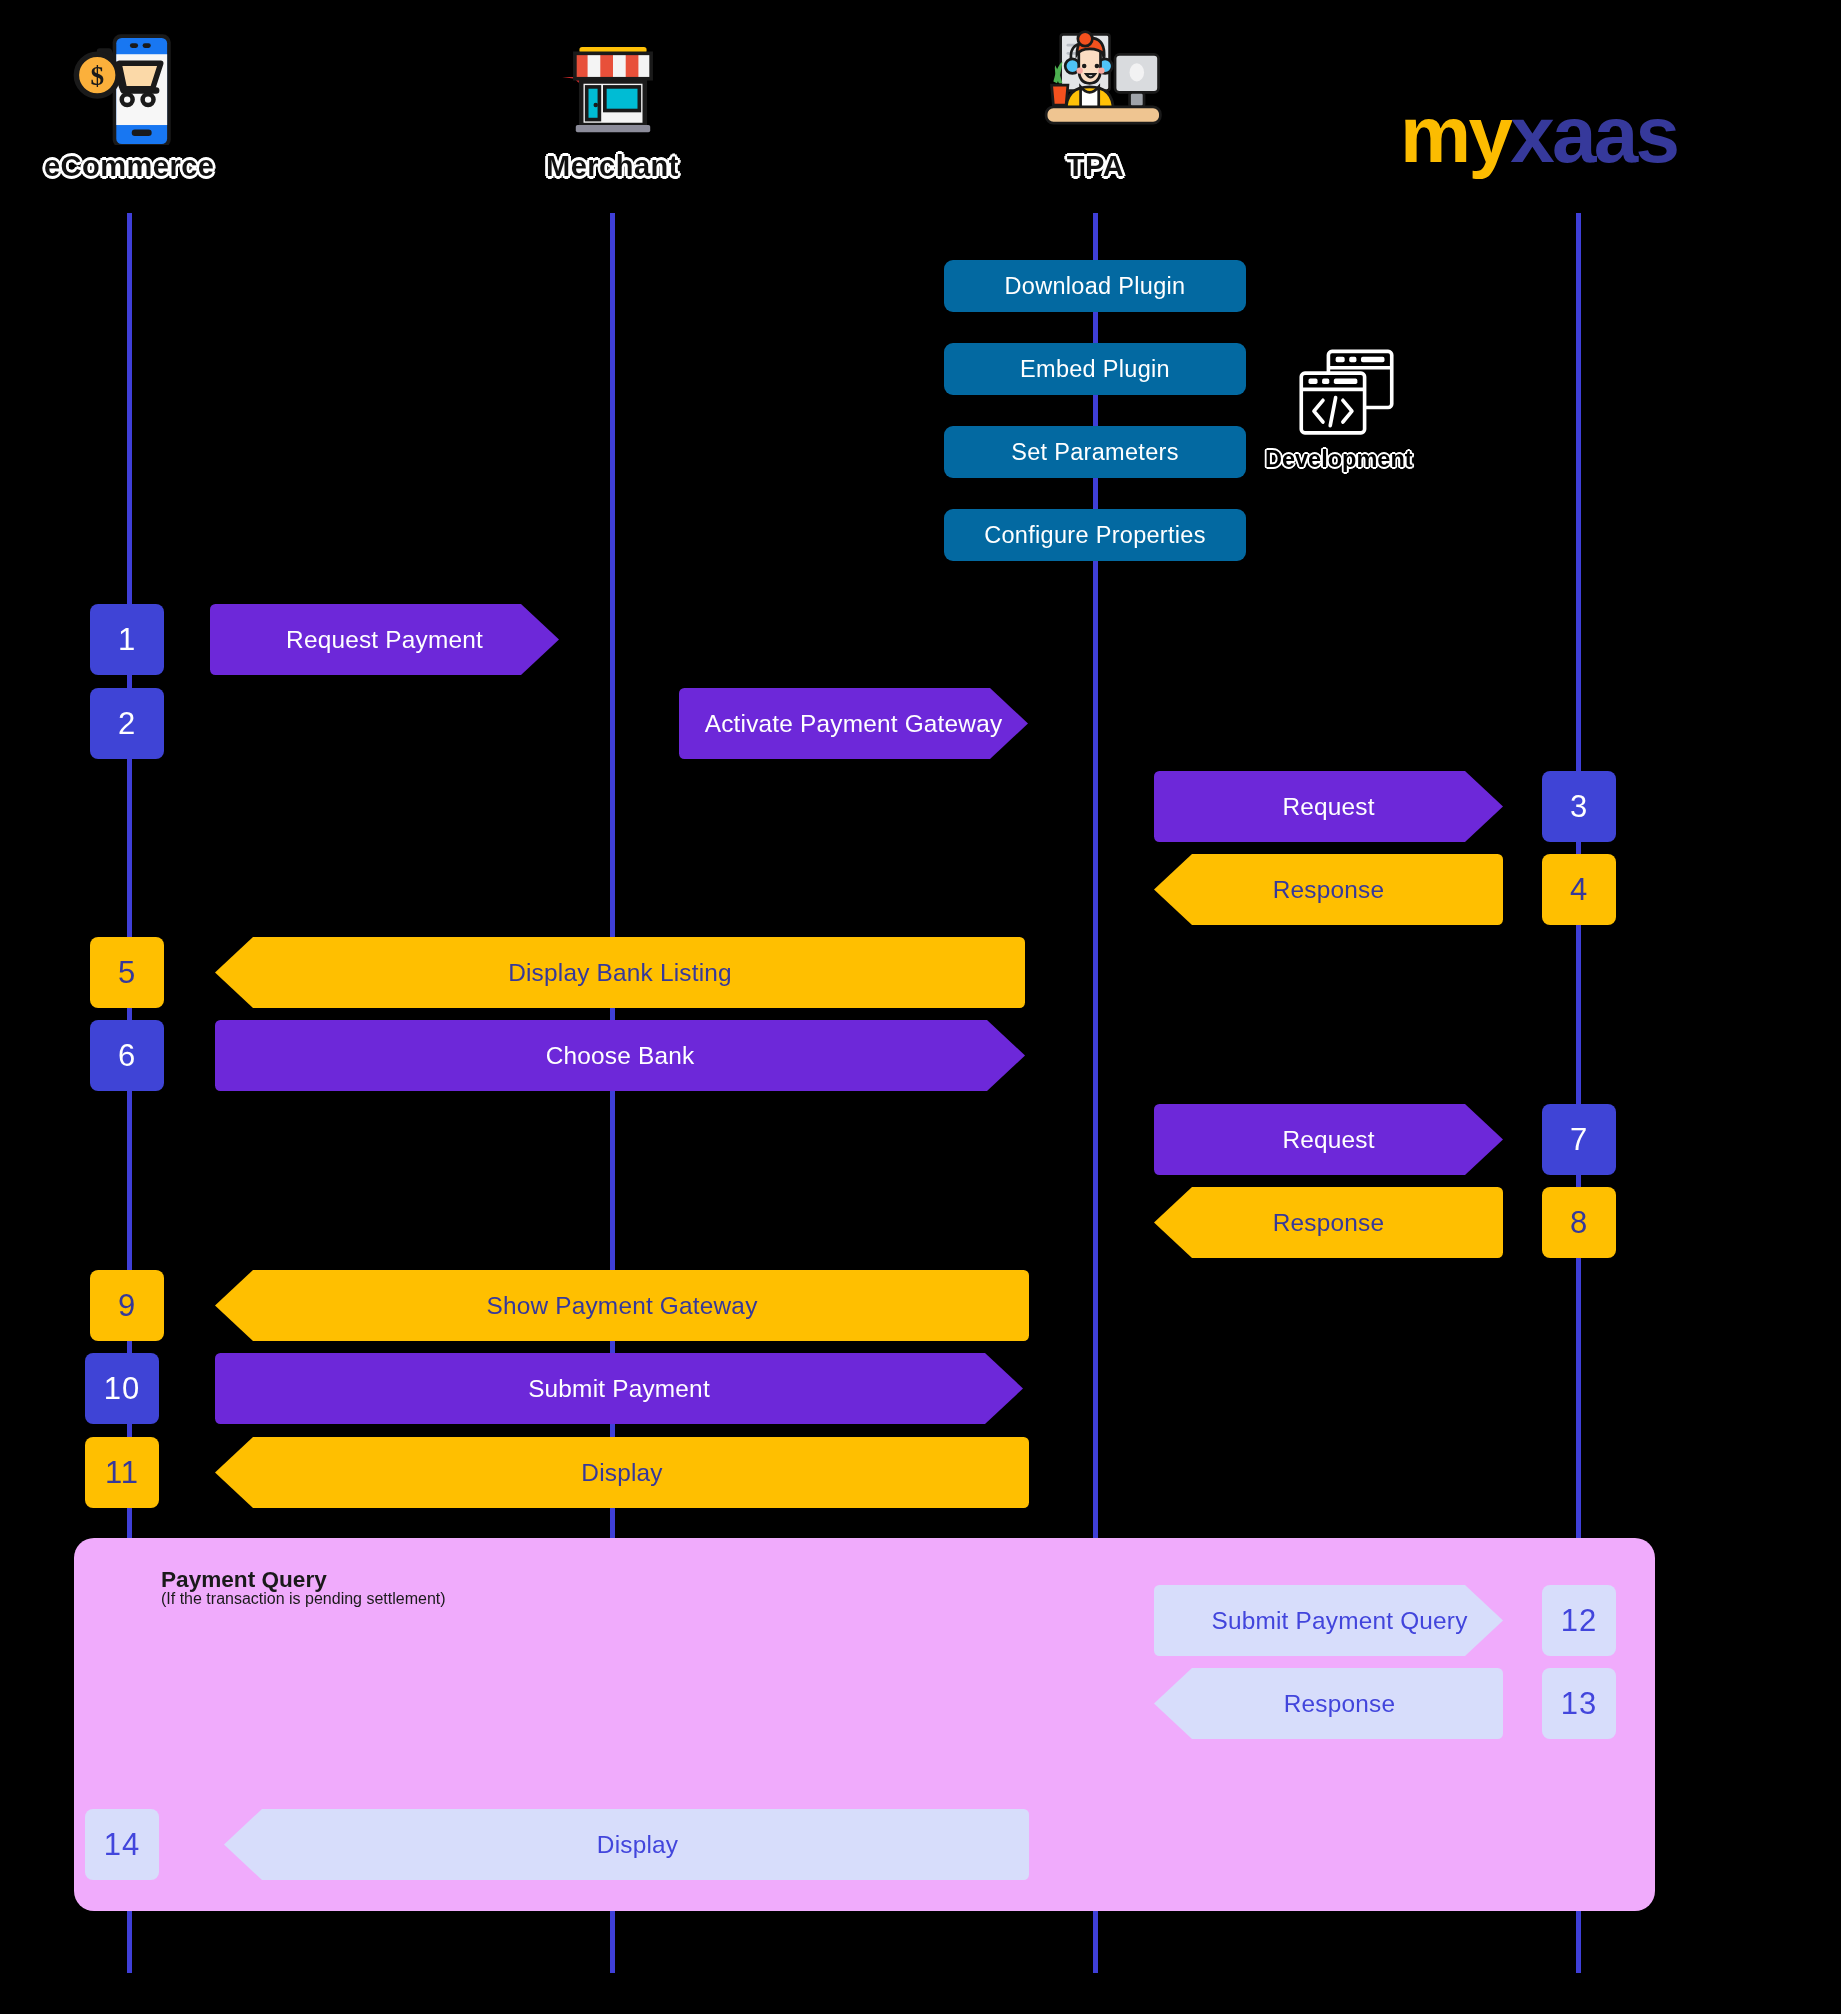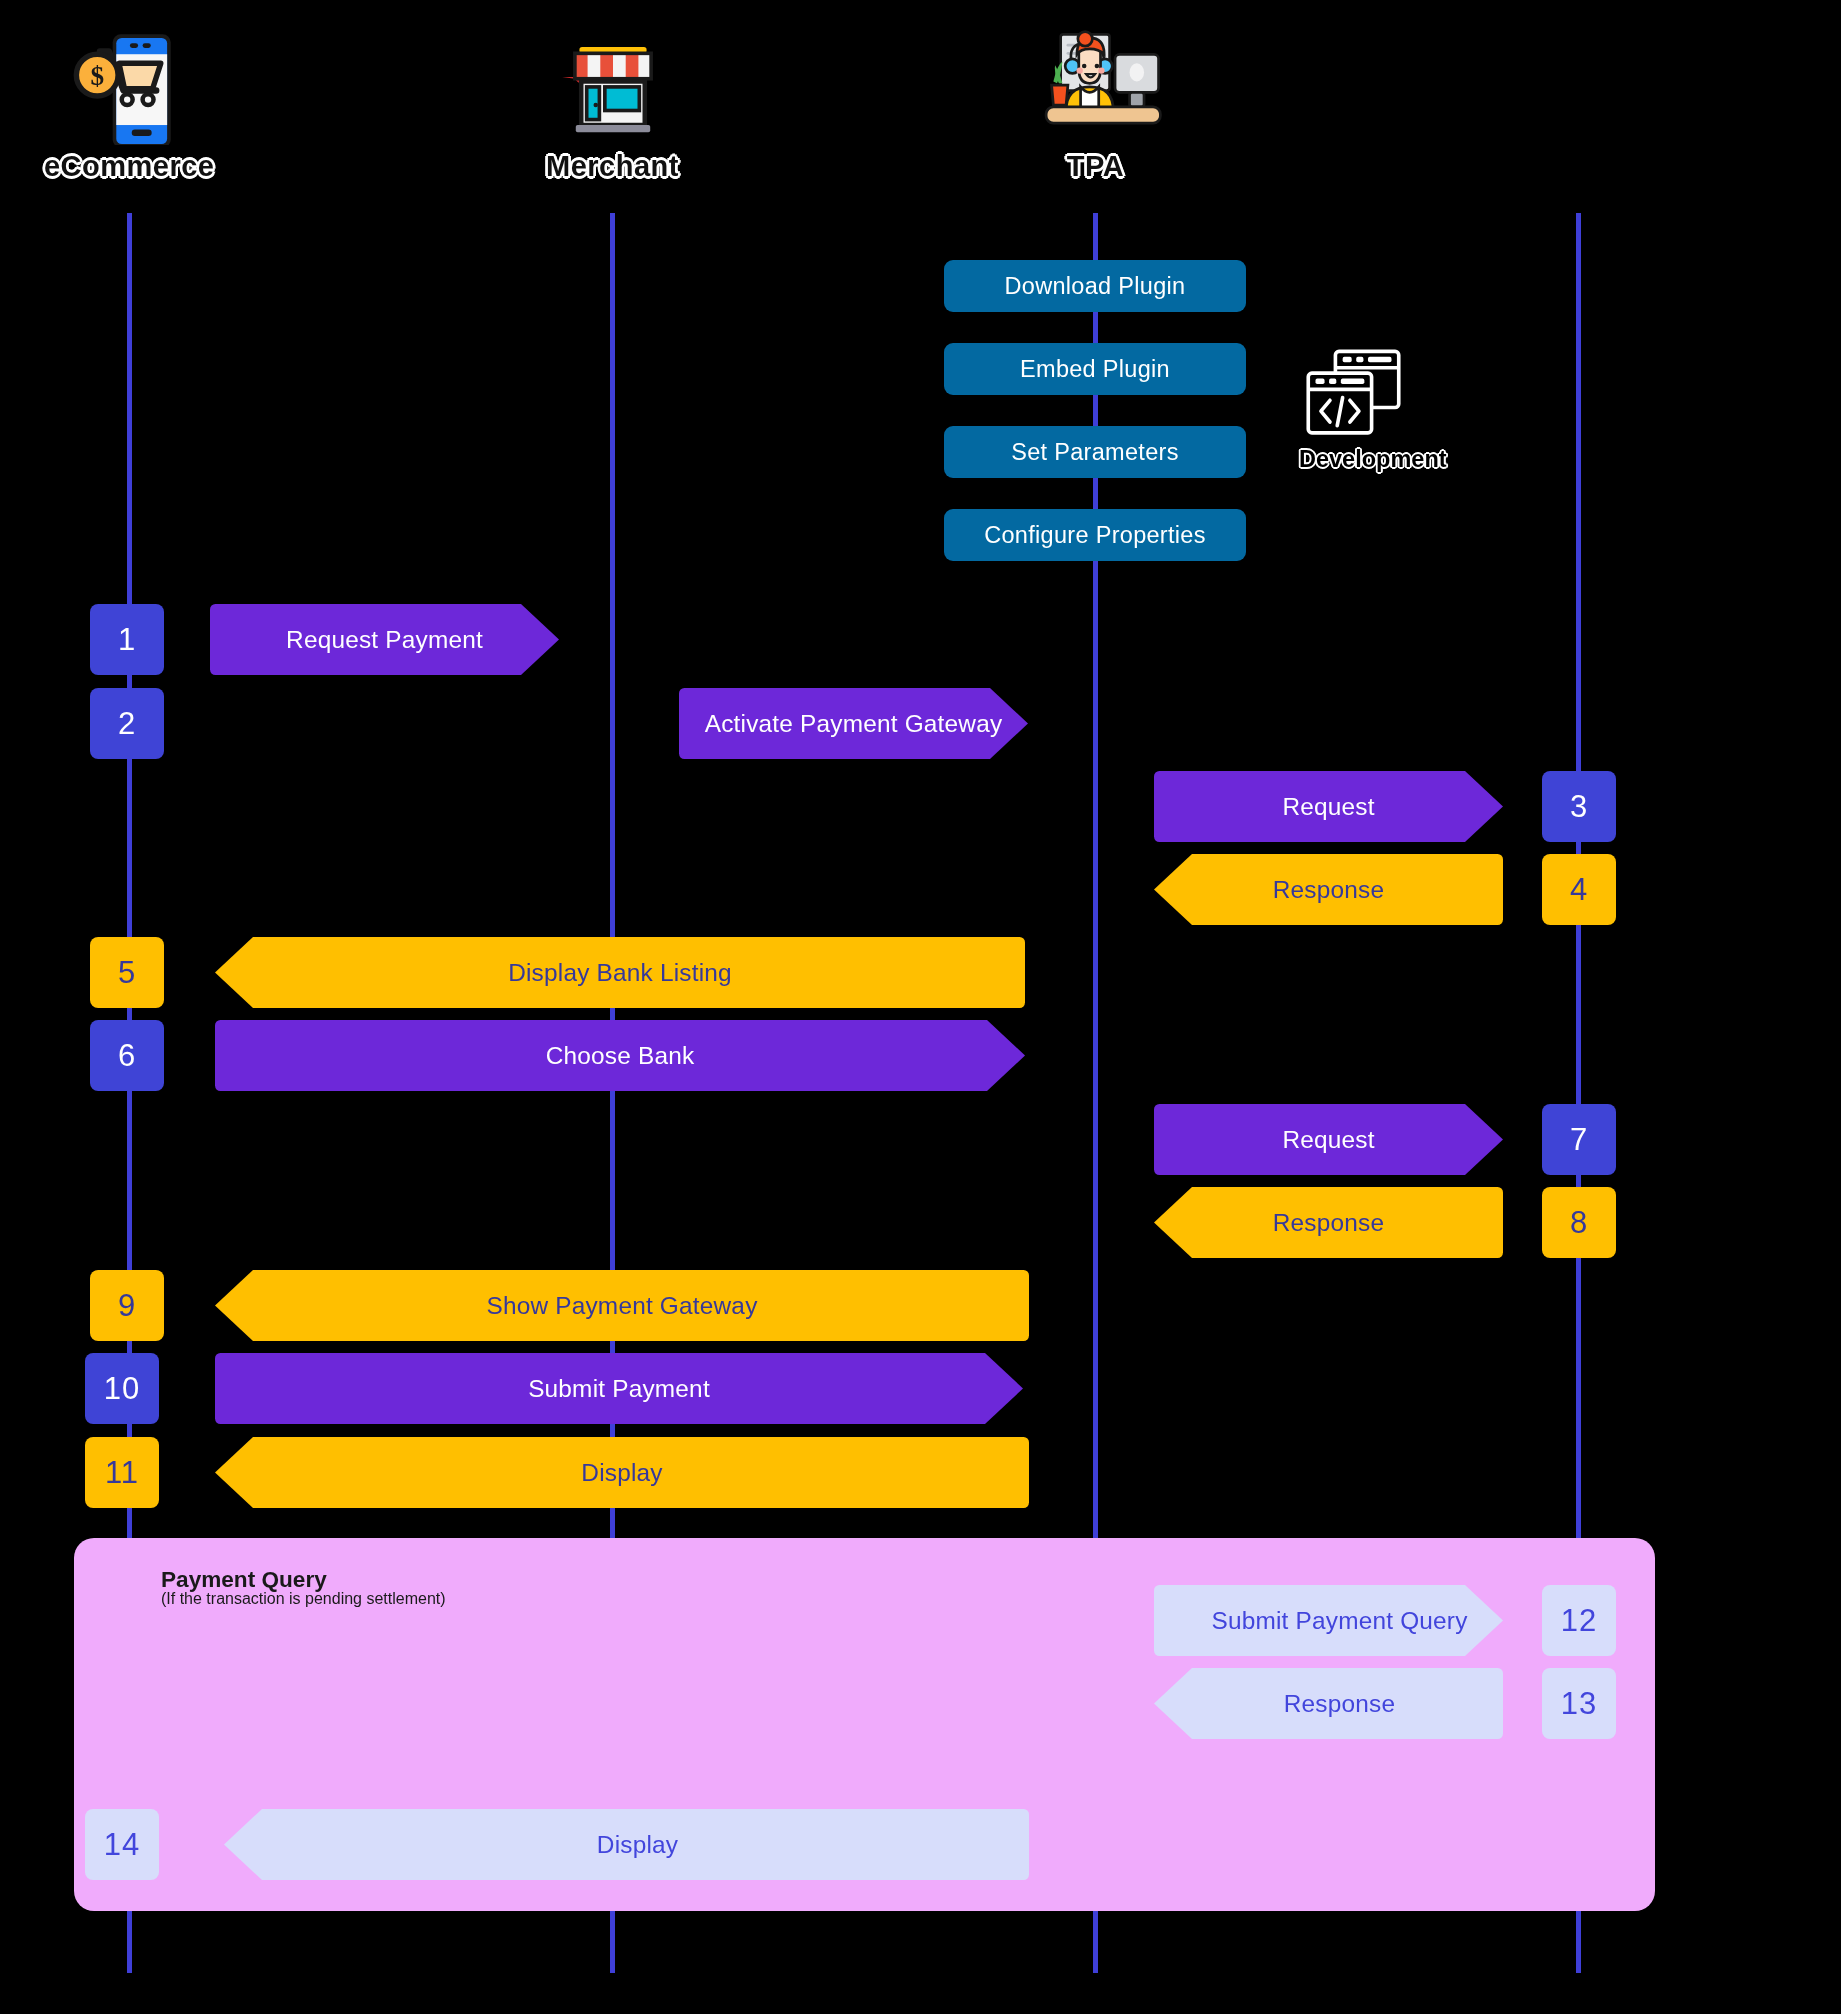--- a/index.html
+++ b/index.html
@@ -72,21 +72,21 @@
     border-radius: 9px;
     color: #fff;
     font-size: 23.5px;
     display: flex;
     align-items: center;
     justify-content: center;
     letter-spacing: 0.3px;
   }
 
   
-  .devwrap { position: absolute; left: 1265px; top: 346px; width: 136px; text-align: left; margin-left: 34px; }
+  .devwrap { position: absolute; left: 1265px; top: 346px; width: 136px; text-align: right; }
   .devlabel {
     font-size: 23.5px; font-weight: bold; color: #000; margin-top: 1.8px;
     text-shadow:
       -1.4px -1.4px 0 #fff, 1.4px -1.4px 0 #fff,
       -1.4px  1.4px 0 #fff, 1.4px  1.4px 0 #fff,
       -1.8px 0 0 #fff, 1.8px 0 0 #fff, 0 -1.8px 0 #fff, 0 1.8px 0 #fff;
   }
 
   
   .badge {
@@ -245,20 +245,23 @@
         <rect x="30" y="60" width="70" height="48" fill="#F4F4F4" stroke="#1a1a1a" stroke-width="5"></rect>
         <rect x="36" y="66" width="14" height="36" fill="#00BCD4" stroke="#1a1a1a" stroke-width="4"></rect>
         <rect x="56" y="66" width="38" height="26" fill="#00BCD4" stroke="#1a1a1a" stroke-width="4"></rect>
         <circle cx="46" cy="86" r="2.5" fill="#1a1a1a"></circle>
         <rect x="24" y="108" width="82" height="8" rx="2" fill="#8C8C9A"></rect>
       </svg>
     </div>
     <div class="actor-label">Merchant</div>
   </div>
 
+  <div class="brand">
+    <span class="b-my">my</span><span class="b-xaas">xaas</span>
+  </div>
 
   <div id="gboxes">
       <div class="gbox" style="left: 944px; top: 260px; width: 302px; height: 52px;">
         <span>Download Plugin</span>
       </div>
       <div class="gbox" style="left: 944px; top: 343px; width: 302px; height: 52px;">
         <span>Embed Plugin</span>
       </div>
       <div class="gbox" style="left: 944px; top: 426px; width: 302px; height: 52px;">
         <span>Set Parameters</span>

